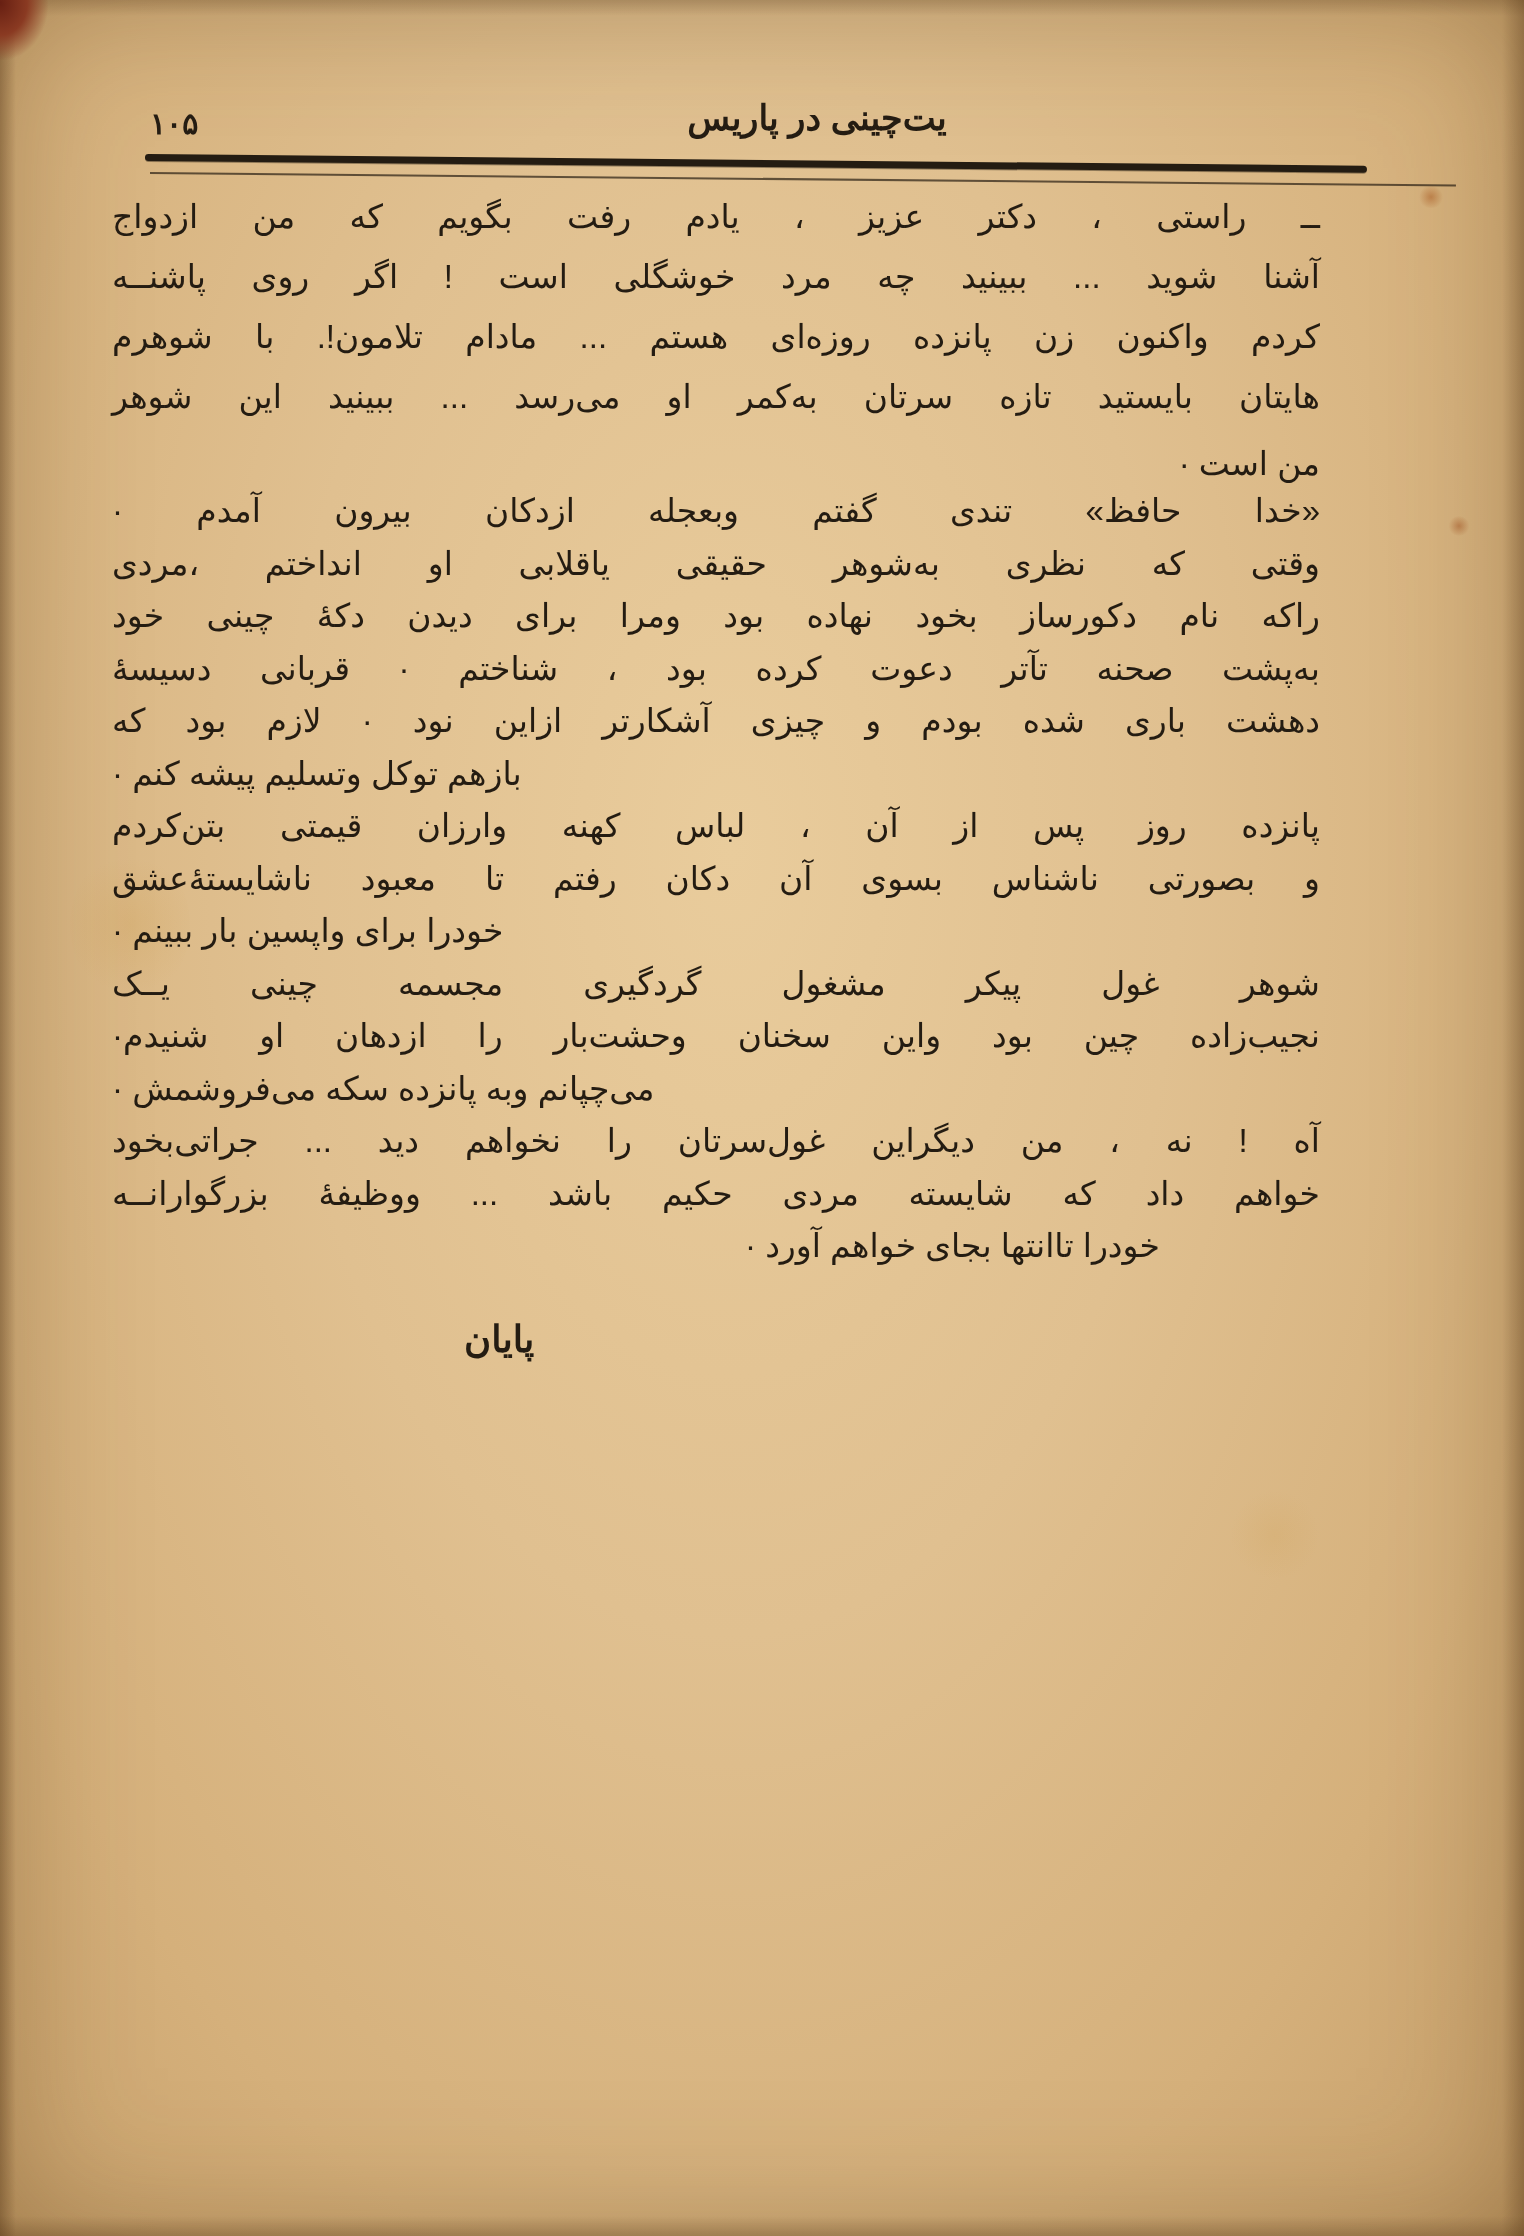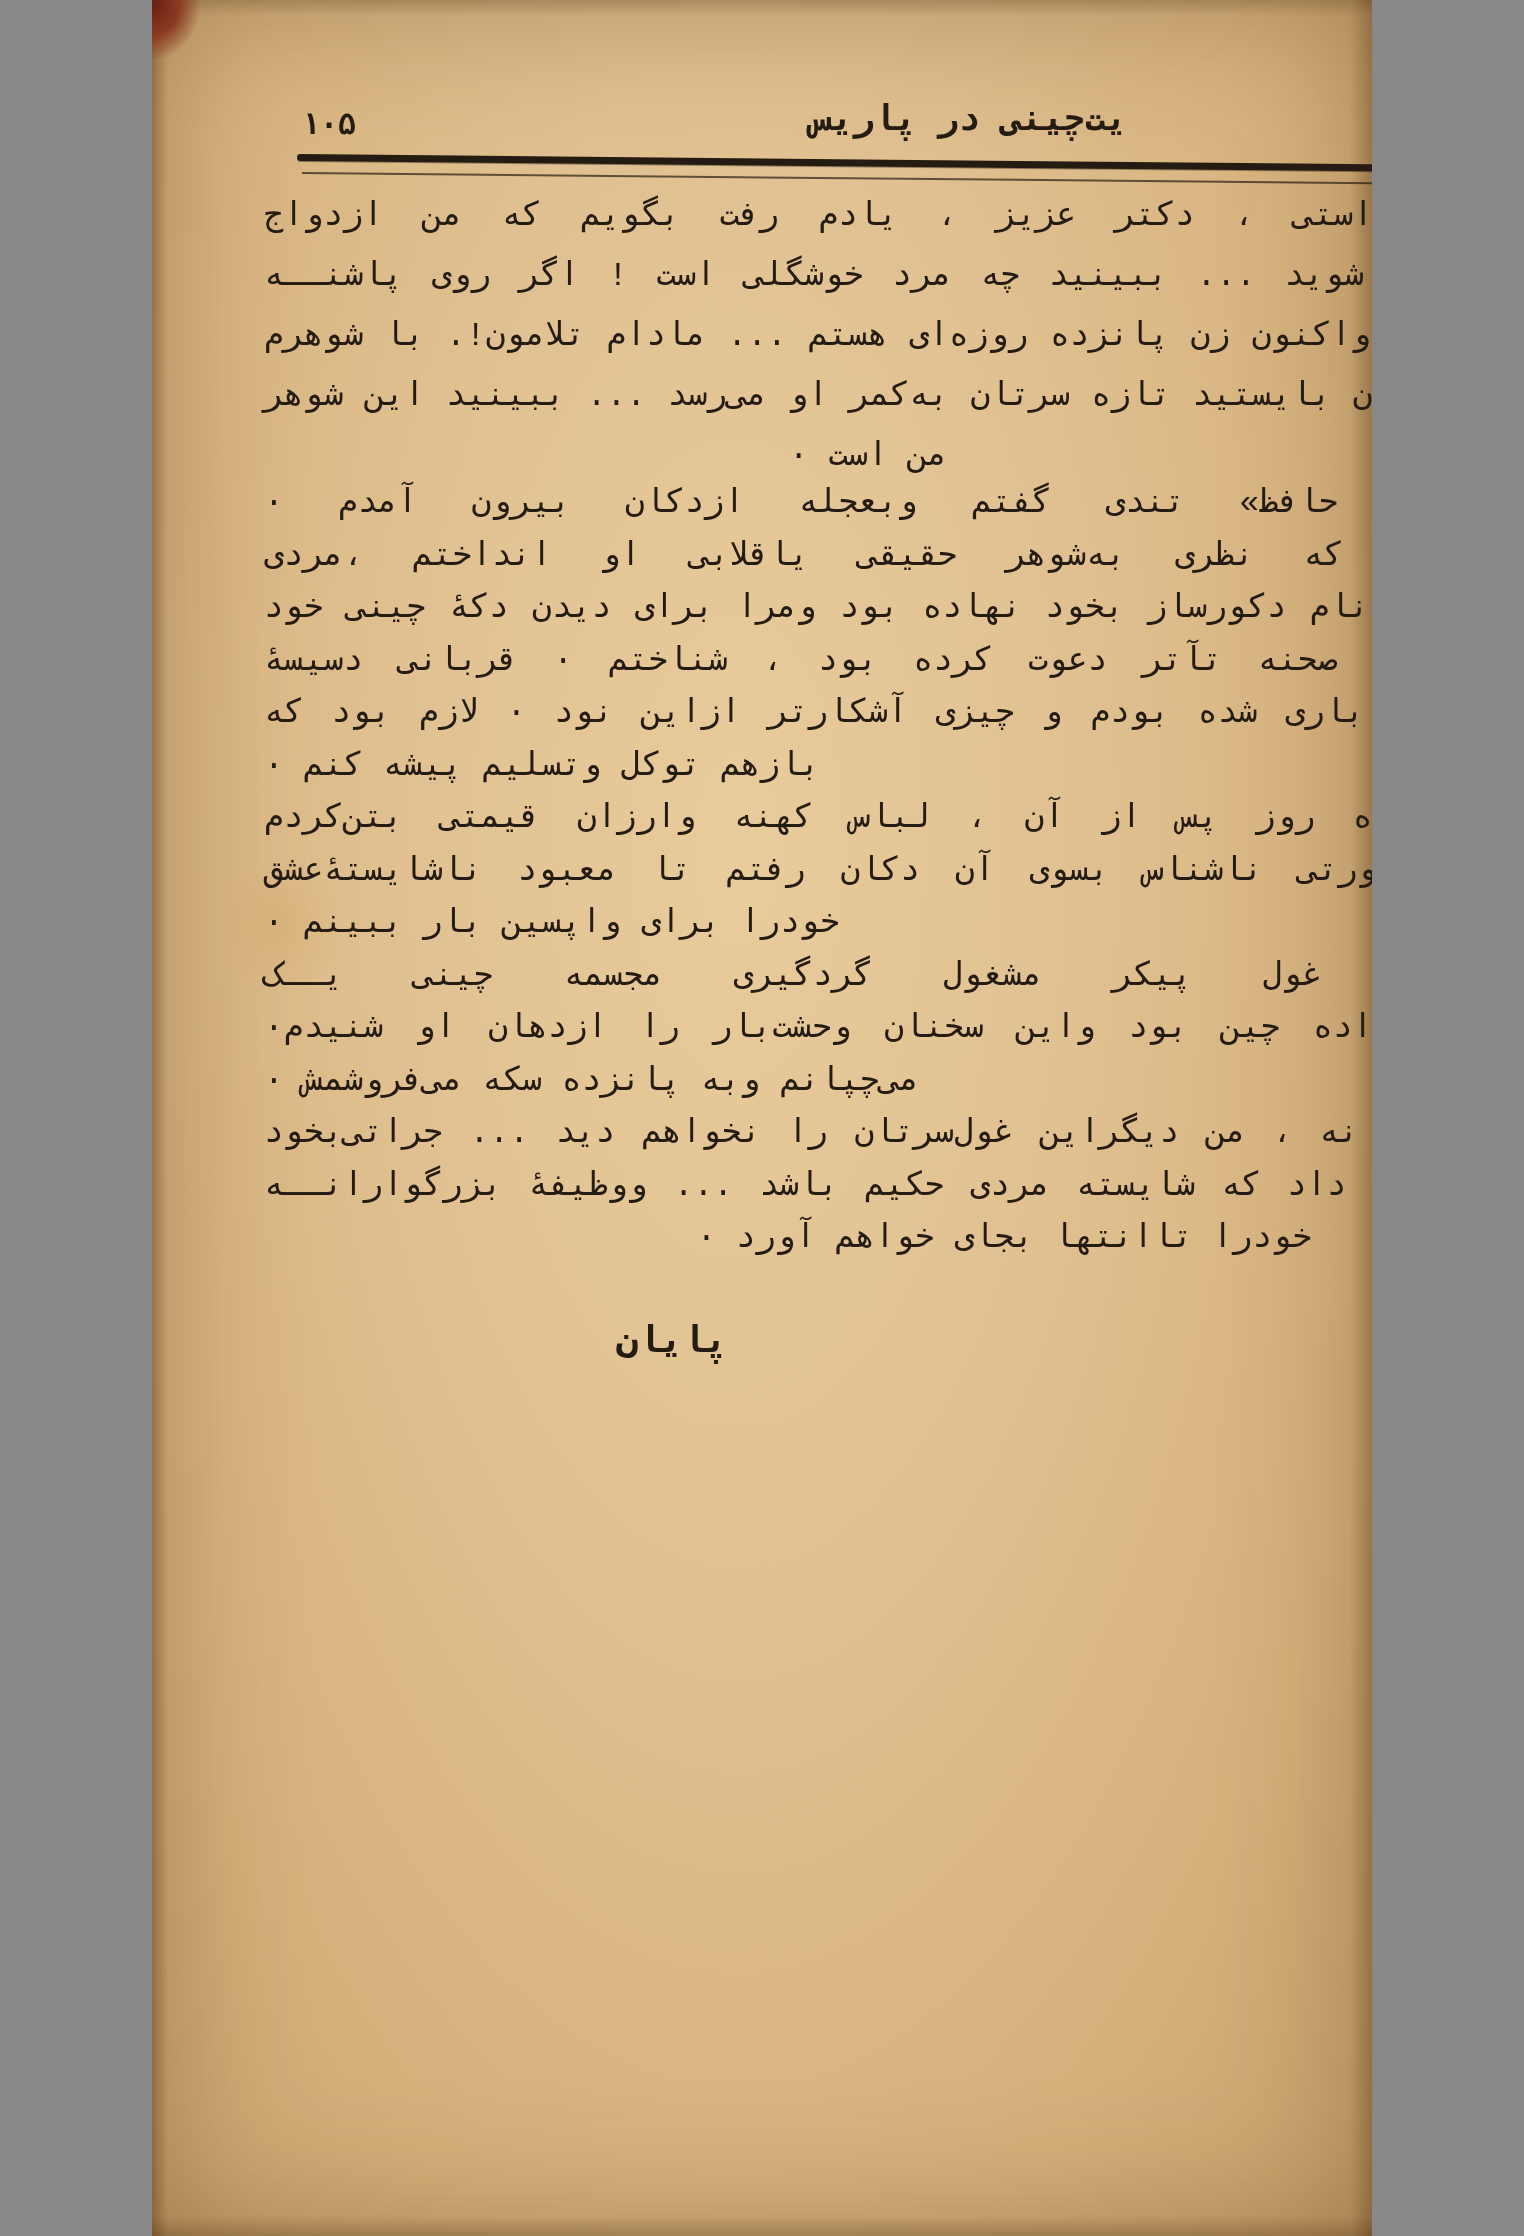--- a/index.html
+++ b/index.html
@@ -1,22 +1,22 @@
 <!DOCTYPE html>
 <html lang="fa"><head>
 <meta charset="utf-8">
 <style>
   html,body{margin:0;padding:0;}
   body{background:#888;}
   .page{
     position:relative;
-    width:1220px;height:2236px;
+    width:1524px;height:2236px;
     margin:0 auto;
     overflow:hidden;
-    font-family:Liberation Mono, monospace;
+    font-family:Liberation Sans, sans-serif;
     background:
       radial-gradient(ellipse at 48% 38%, #e9cc9c 0%, #e0c090 40%, #d5b07b 75%, #c69f6a 100%);
     box-shadow: inset 0 0 140px rgba(92,60,22,.38);
     color:#241c12;
   }
   .page::before{
     content:"";position:absolute;inset:0;pointer-events:none;
     background:
       linear-gradient(90deg, rgba(70,40,12,.35), rgba(70,40,12,0) 16px),
       linear-gradient(270deg, rgba(70,40,12,.30), rgba(70,40,12,0) 22px),
@@ -57,21 +57,21 @@
 
   .text-block{
     position:absolute;left:112px;top:194px;width:1208px;
     direction:rtl;font-size:33px;line-height:46px;
   }
   .line{height:52.5px;overflow:visible;}
   .line.tall{height:60px;}
   .line.short{height:47px;}
   .a-justify{text-align:justify;text-align-last:justify;}
   .a-left{text-align:left;}
-  .a-right{text-align:center;}
+  .a-right{text-align:right;margin-top:7px;}
   .a-indent{text-align:right;padding-left:0;padding-right:160px;}
 
   .the-end{
     position:absolute;left:464px;top:1318px;
     font-size:37px;font-weight:bold;direction:rtl;
   }
 </style>
 </head>
 <body>
 

